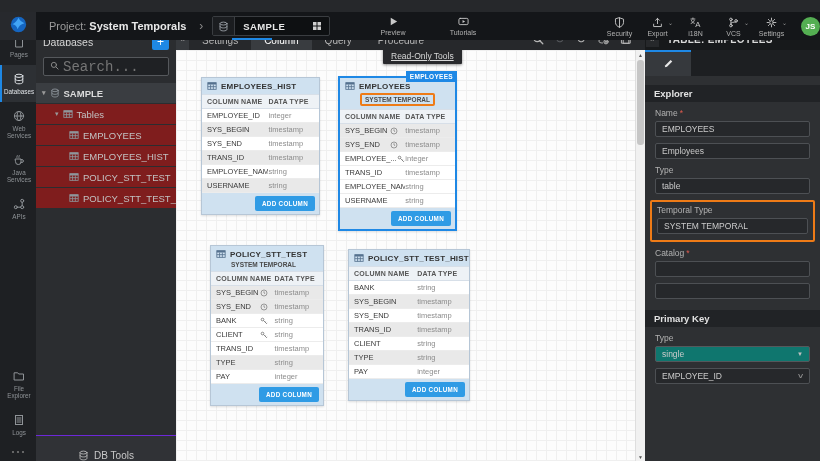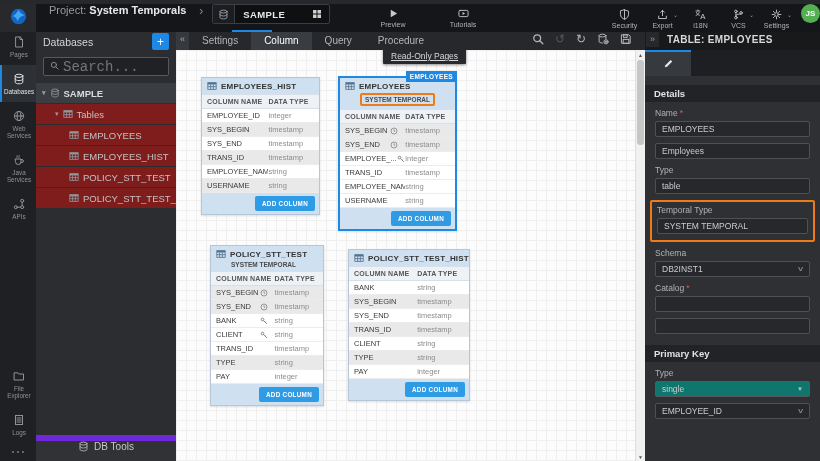--- a/index.html
+++ b/index.html
@@ -1,39 +1,39 @@
 <!DOCTYPE html>
 <html><head>
 <meta charset="utf-8">
 <style>
   *{box-sizing:border-box;margin:0;padding:0}
   html,body{width:820px;height:461px;overflow:hidden;background:#17191c;
     font-family:"Liberation Sans",sans-serif;-webkit-font-smoothing:antialiased}
   #app{position:relative;width:820px;height:461px;overflow:hidden;background:#26282b}
 
   
-  .topbar{position:absolute;left:0;top:4px;width:820px;height:28px;background:#141619;
-    display:flex;color:#c9c9c9;z-index:30}
+  .topbar{position:absolute;left:0;top:12px;width:820px;height:28px;background:#141619;
+    display:flex;align-items:center;color:#c9c9c9;z-index:30}
   .logo{width:36px;height:28px;background:#27292d;display:flex;align-items:center;justify-content:center;cursor:pointer}
   .project{margin-left:13px;font-size:11px;color:#9b9b9b;white-space:nowrap}
   .project b{color:#e9e9e9;margin-left:3px}
   .tb-chev{color:#8a8a8a;font-size:12px;margin:0 9px 0 13px}
   .appsel{height:20px;background:#0e1012;border:1px solid #3a3d41;border-radius:2px;display:flex;align-items:center;width:118px;cursor:pointer}
   .appsel-db{width:22px;height:100%;border-right:1px solid #3a3d41;display:flex;align-items:center;justify-content:center;color:#9aa0a6;background:#1b1d20;font-size:11px}
   .appsel-name{flex:1;padding-left:8px;font-size:9.5px;font-weight:bold;letter-spacing:.4px;color:#e8e8e8}
   .appsel-grid{width:24px;display:flex;align-items:center;justify-content:center;color:#cfcfcf;font-size:10px}
   .blue-underline{position:absolute;left:232px;top:26px;width:40px;height:2px;background:#1e88e5}
   .tb-item{display:flex;flex-direction:column;align-items:center;gap:1px;font-size:7px;color:#b2b2b2;cursor:pointer}
   .tb-item .ic{height:13px;display:flex;align-items:center;color:#c9c9c9;font-size:11px}
   .preview{position:absolute;left:372px;top:3px;width:42px}
   .tutorials{position:absolute;left:440px;top:3px;width:46px}
   .tb-right{margin-left:auto;display:flex;align-items:center;gap:5px;padding-right:8px}
   .action{width:33px;position:relative}
   .action .caret{position:absolute;right:1px;top:3px;font-size:6px;color:#9a9a9a}
-  .avatar{width:19px;height:19px;border-radius:50%;background:#54ae52;color:#fff;font-size:8px;font-weight:bold;display:flex;align-items:center;justify-content:center;cursor:pointer}
+  .avatar{width:19px;height:19px;border-radius:50%;background:#54ae52;color:#fff;font-size:8px;font-weight:bold;display:flex;align-items:center;justify-content:center;margin-left:5px;cursor:pointer}
 
   
   .rail{position:absolute;left:0;top:28px;bottom:0;width:36px;background:#1e2023;display:flex;flex-direction:column;z-index:20}
   .rail-item{padding:8px 0 7px;display:flex;flex-direction:column;align-items:center;gap:3px;color:#8f9397;border-left:2px solid transparent;cursor:pointer}
   .rail-item .ric{height:12px;display:flex;align-items:center;font-size:12px}
   .rail-item .rlabel{font-size:6.3px;line-height:7px;text-align:center;max-width:32px}
   .rail-item.active{background:#2d3034;border-left-color:#1e88e5;color:#dfe3e7}
   .rail-spacer{flex:1}
   .rail-dots{color:#777;display:flex;justify-content:center;padding:7px 0;cursor:pointer}
 
@@ -43,21 +43,21 @@
   .sb-title{font-size:10.5px;color:#d5d5d5}
   .sb-add{width:17px;height:17px;background:#1e88e5;border-radius:2px;color:#fff;font-size:12px;line-height:1;display:flex;align-items:center;justify-content:center;cursor:pointer}
   .sb-search{margin:2px 7px 7px;height:19px;background:#1f2124;border:1px solid #55585c;border-radius:2px;display:flex;align-items:center;gap:4px;padding:0 6px;color:#8a8a8a;font-size:9px}
   .sb-search input{background:none;border:none;outline:none;color:#aaa;font-size:14px;width:100%;font-family:Liberation Mono, monospace}
   .tree-row{height:20px;margin-bottom:1px;background:#7f1d1d;display:flex;align-items:center;gap:4px;font-size:9.5px;color:#c2c2c2;padding:0 6px;cursor:pointer;white-space:nowrap;overflow:hidden}
   .tree-row .tcaret{font-size:7px;color:#9a9a9a}
   .tree-row.root{background:#3a3d41;font-weight:bold;color:#dcdcdc}
   .indent1{padding-left:19px}
   .indent2{padding-left:33px}
   .tree-ic{color:#8f969c;display:flex;font-size:10px}
-  .sb-footer{margin-top:auto;height:26px;background:#303236;border-top:6px solid #6d28d9;display:flex;align-items:flex-start;justify-content:center;gap:5px;font-size:10px;color:#c8c8c8;cursor:pointer}
+  .sb-footer{margin-top:auto;height:26px;background:#303236;border-top:1px solid #6d28d9;display:flex;align-items:flex-end;justify-content:center;gap:5px;font-size:10px;color:#c8c8c8;cursor:pointer}
   .sb-footer .ic{font-size:11px;display:flex;color:#b5b5b5}
 
   
   .main-tabs{position:absolute;left:176px;top:28px;width:469px;height:22px;background:#26282b;display:flex;align-items:stretch;color:#b5b5b5;z-index:20}
   .collapse{width:13px;background:#36393d;color:#aaa;font-size:9px;display:flex;align-items:center;justify-content:center;cursor:pointer}
   .mtab{padding:0 13px;font-size:10px;display:flex;align-items:center;border-top:2px solid transparent;cursor:pointer}
   .mtab.active{background:#393c40;border-top-color:#1e88e5;color:#fff}
   .mt-icons{margin-left:auto;display:flex;align-items:center;gap:11px;padding-right:13px;color:#b5b5b5}
   .mt-ic{display:flex;align-items:center;font-size:12px;cursor:pointer;line-height:1}
   .mt-ic.disabled{color:#55585c}
@@ -454,21 +454,21 @@
           <svg viewBox="0 0 12 12" width="1em" height="1em" fill="none" stroke="currentColor" stroke-width="1" stroke-linecap="round">
             <path d="M1.8 1.8h7l1.4 1.4v7h-8.4z"></path>
             <rect x="3.6" y="1.8" width="3.6" height="2.6"></rect>
             <rect x="3.2" y="6.4" width="5.6" height="4"></rect>
           </svg>
         </span>
       </div>
   </div>
 
   <div class="canvas">
-    <div class="tooltip">Read-Only Pages</div>
+    <div class="tooltip">Read-Only Tools</div>
     <div>
 
         <div class="card" style="left: 25px; top: 27px; width: 119px;">
 
           <div class="card-head">
             <div class="ch-row">
               <span class="tbl-ic">
                 <svg viewBox="0 0 12 12" width="1em" height="1em">
                   <rect x="1" y="2" width="10" height="8" fill="none" stroke="currentColor"></rect>
                   <rect x="1" y="2" width="10" height="2.2" fill="currentColor" stroke="none"></rect>
@@ -829,21 +829,21 @@
       <span class="insp-title">TABLE: EMPLOYEES</span>
     </div>
     <div class="insp-tabs">
       <div class="insp-tab">
         <span><svg viewBox="0 0 12 12" width="1em" height="1em">
               <path d="M2 10.2l.6-2.4 5.7-5.7 1.8 1.8-5.7 5.7z" fill="currentColor"></path>
             </svg></span>
       </div>
     </div>
     <div class="insp-body">
-      <div class="sect-bar">Details</div>
+      <div class="sect-bar">Explorer</div>
       <div>
 
           <div class="field">
             <div class="flabel">
               <span>Name</span><span class="req">*</span>
             </div>
             <div class="fbox">
               <span>EMPLOYEES</span>
 
             </div>
@@ -869,30 +869,20 @@
           <div class="field hl">
             <div class="flabel">
               <span>Temporal Type</span>
             </div>
             <div class="fbox">
               <span>SYSTEM TEMPORAL</span>
 
             </div>
           </div>
 
-          <div class="field">
-            <div class="flabel">
-              <span>Schema</span>
-            </div>
-            <div class="fbox">
-              <span>DB2INST1</span>
-              <span class="fchev">∨</span>
-
-            </div>
-          </div>
 
           <div class="field">
             <div class="flabel">
               <span>Catalog</span><span class="req">*</span>
             </div>
             <div class="fbox">
               <span></span>
 
             </div>
           </div>

